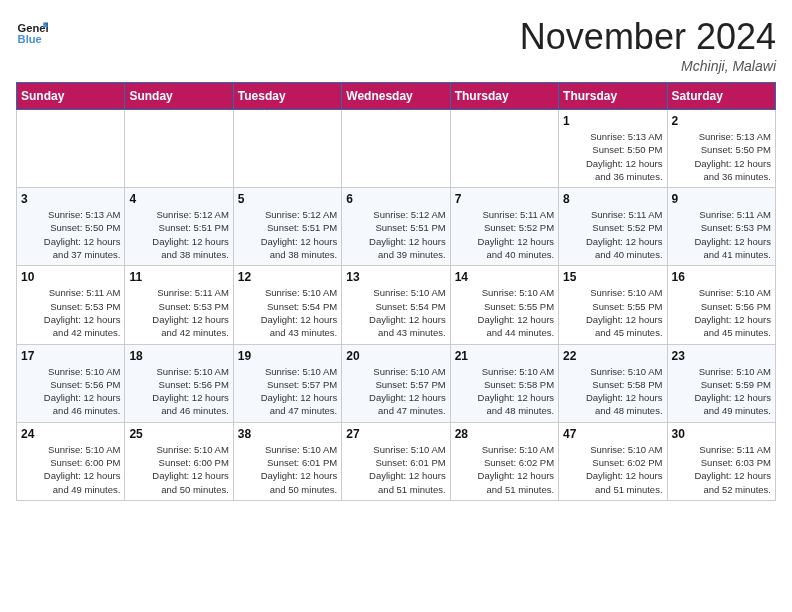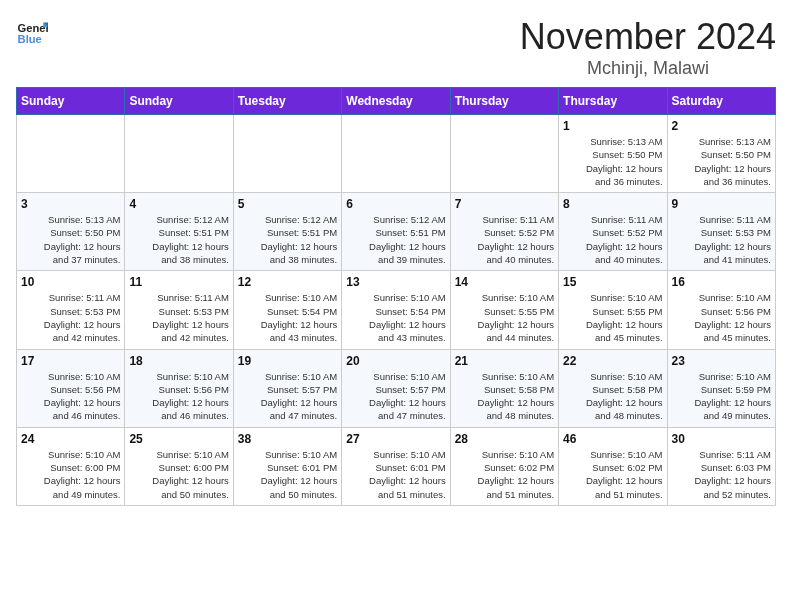--- a/index.html
+++ b/index.html
@@ -19,38 +19,39 @@
     .logo {
       display: flex;
       align-items: center;
       gap: 4px;
     }
     .logo-icon {
       width: 32px;
       height: 32px;
     }
     .title-block {
-      text-align: center;
+      text-align: right;
     }
     .month-title {
       font-size: 36px;
       font-weight: 300;
       color: #222;
     }
     .location {
-      font-size: 18px;
+      font-size: 14px;
       color: #555;
+      font-style: italic;
     }
     .calendar {
       width: 100%;
       border-collapse: collapse;
       border: 1px solid #ccc;
     }
     .calendar th {
-      background: #6d28d9;
+      background: #be185d;
       color: #fff;
       font-size: 12px;
       padding: 6px 4px;
       text-align: left;
       border: 1px solid #2a6aaf;
       font-weight: bold;
     }
     .calendar td {
       vertical-align: top;
       border: 1px solid #ccc;
@@ -318,21 +319,21 @@
 and 51 minutes.</div>
         </td>
         <td>
           <div class="day-num">28</div>
           <div class="day-info" style="white-space: pre-line;">Sunrise: 5:10 AM
 Sunset: 6:02 PM
 Daylight: 12 hours
 and 51 minutes.</div>
         </td>
         <td>
-          <div class="day-num">46</div>
+          <div class="day-num">47</div>
           <div class="day-info" style="white-space: pre-line;">Sunrise: 5:10 AM
 Sunset: 6:02 PM
 Daylight: 12 hours
 and 51 minutes.</div>
         </td>
         <td>
           <div class="day-num">30</div>
           <div class="day-info" style="white-space: pre-line;">Sunrise: 5:11 AM
 Sunset: 6:03 PM
 Daylight: 12 hours

